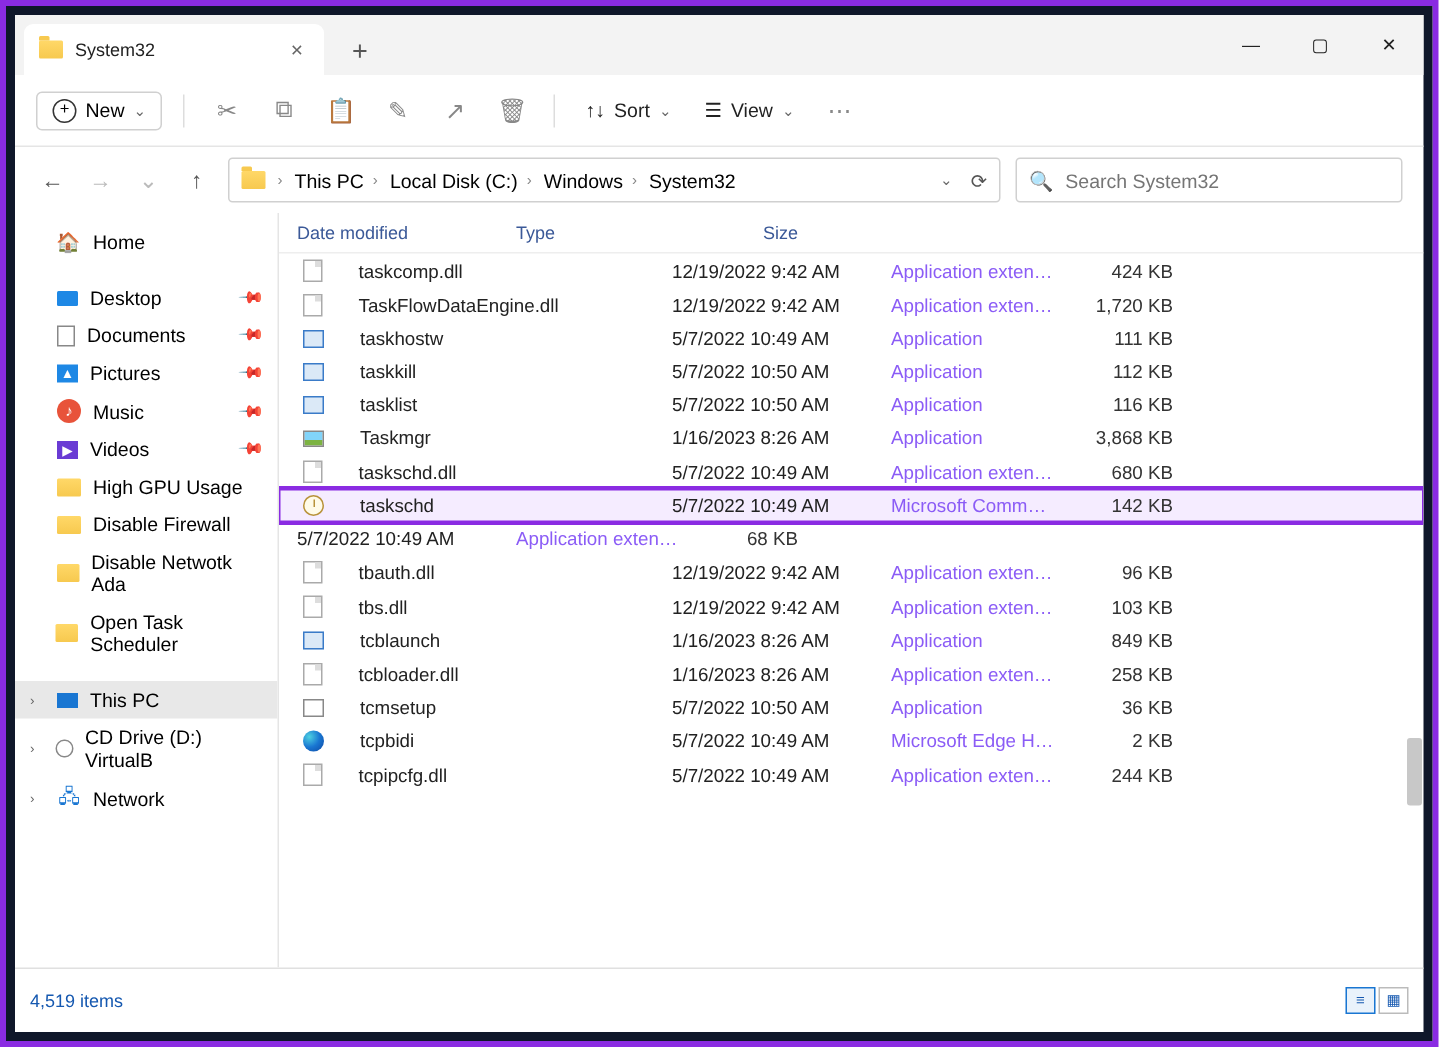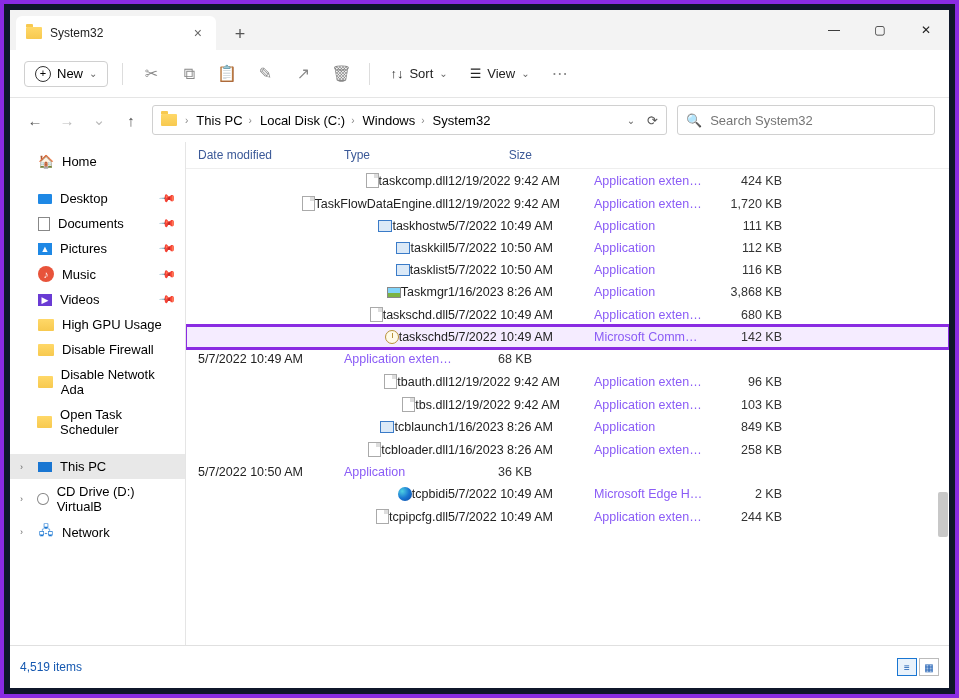--- a/index.html
+++ b/index.html
@@ -61,21 +61,21 @@
 
 .filelist { flex:1; display:flex; flex-direction:column; overflow:hidden; position:relative;}
 .list-header { display:flex; padding: 6px 12px; font-size:12px; color:#3b5998; border-bottom:1px solid #eee;}
 .col-name { flex: 0 0 250px; display:flex; align-items:center; gap:40px; padding-left:12px;}
 .col-date { flex: 0 0 146px; }
 .col-type { flex: 0 0 118px; }
 .col-size { flex: 0 0 70px; text-align:right; }
 .sort-ind { font-size:9px; color:#888; }
 .list-body { flex:1; overflow-y:auto; }
 .row { display:flex; align-items:center; padding: 4px 12px; font-size:12.5px; color:#222; cursor:pointer; }
-.row .col-name { padding-left:4px; gap:0;justify-content:flex-end; }
+.row .col-name { padding-left:4px; gap:24px; }
 .row .col-type { color:#8b5cf6; white-space:nowrap; overflow:hidden; text-overflow:ellipsis;}
 .row .col-size { color:#333; }
 .row.highlighted { outline: 3px solid #8a2be2; outline-offset:-1px; background:#f5ecff; }
 .file-ic { width:16px;height:16px;display:inline-flex;align-items:center;justify-content:center;font-size:11px;}
 .fi-dll { width:13px;height:15px;border:1px solid #aaa;background:#fff;position:relative;}
 .fi-dll::after{content:"";position:absolute;right:0;top:0;width:4px;height:4px;background:#ddd;}
 .fi-exe { width:14px;height:12px;border:1px solid #888;background:#fff;}
 .fi-exe-run{width:14px;height:12px;border:1px solid #3a7bc8;background:#dbe9f7;}
 .fi-clock{width:14px;height:14px;border:1.5px solid #b8923a;border-radius:50%;position:relative;background:#fffbe8;}
 .fi-clock::after{content:"";position:absolute;top:2px;left:6px;width:1px;height:5px;background:#b8923a;}
@@ -360,20 +360,24 @@
           <div class="row">
             <div class="col-name">
               <span class="file-ic fi-dll"></span>
               <span>tcbloader.dll</span>
             </div>
             <div class="col-date">1/16/2023 8:26 AM</div>
             <div class="col-type">Application exten…</div>
             <div class="col-size">258 KB</div>
           </div>
           <div class="row">
+            <div class="col-name">
+              <span class="file-ic fi-exe"></span>
+              <span>tcmsetup</span>
+            </div>
             <div class="col-date">5/7/2022 10:50 AM</div>
             <div class="col-type">Application</div>
             <div class="col-size">36 KB</div>
           </div>
           <div class="row">
             <div class="col-name">
               <span class="file-ic fi-edge"></span>
               <span>tcpbidi</span>
             </div>
             <div class="col-date">5/7/2022 10:49 AM</div>

